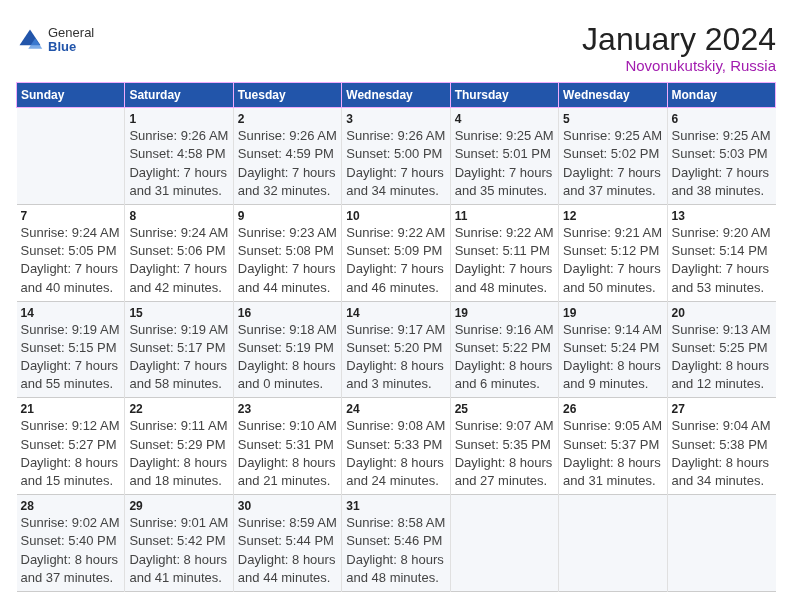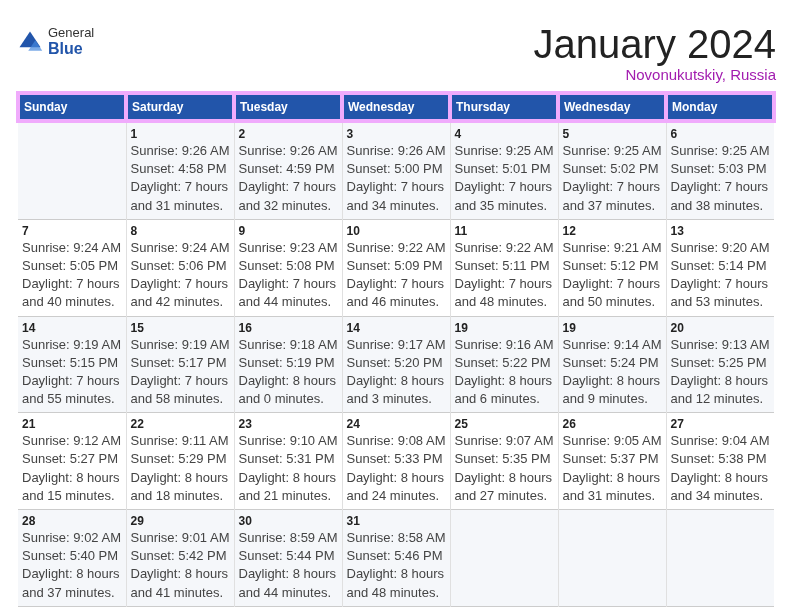--- a/index.html
+++ b/index.html
@@ -32,34 +32,34 @@
       display: flex;
       flex-direction: column;
       line-height: 1.1;
     }
     .logo-general {
       font-size: 13px;
       color: #333;
       font-weight: normal;
     }
     .logo-blue {
-      font-size: 16px;
+      font-size: 13px;
       color: #2255aa;
       font-weight: bold;
     }
     .logo-icon {
       width: 28px;
       height: 28px;
       margin-right: 4px;
     }
     .title-area {
       text-align: right;
     }
     .month-year {
-      font-size: 40px;
+      font-size: 32px;
       color: #222;
       font-weight: 300;
       line-height: 1.1;
       text-align: right;
     }
     .location {
       font-size: 15px;
       color: #a21caf;
       font-weight: normal;
     }
@@ -70,21 +70,21 @@
     }
     thead tr {
       background-color: #2255aa;
     }
     thead th {
       color: #fff;
       font-size: 12px;
       font-weight: bold;
       padding: 5px 4px;
       text-align: left;
-      border: 4px solid #f0abfc;
+      border: 1px solid #f0abfc;
     }
     tbody tr {
       border-bottom: 1px solid #ccc;
     }
     tbody td {
       vertical-align: top;
       padding: 4px 4px;
       font-size: 10px;
       color: #333;
       border-right: 1px solid #e0e0e0;

